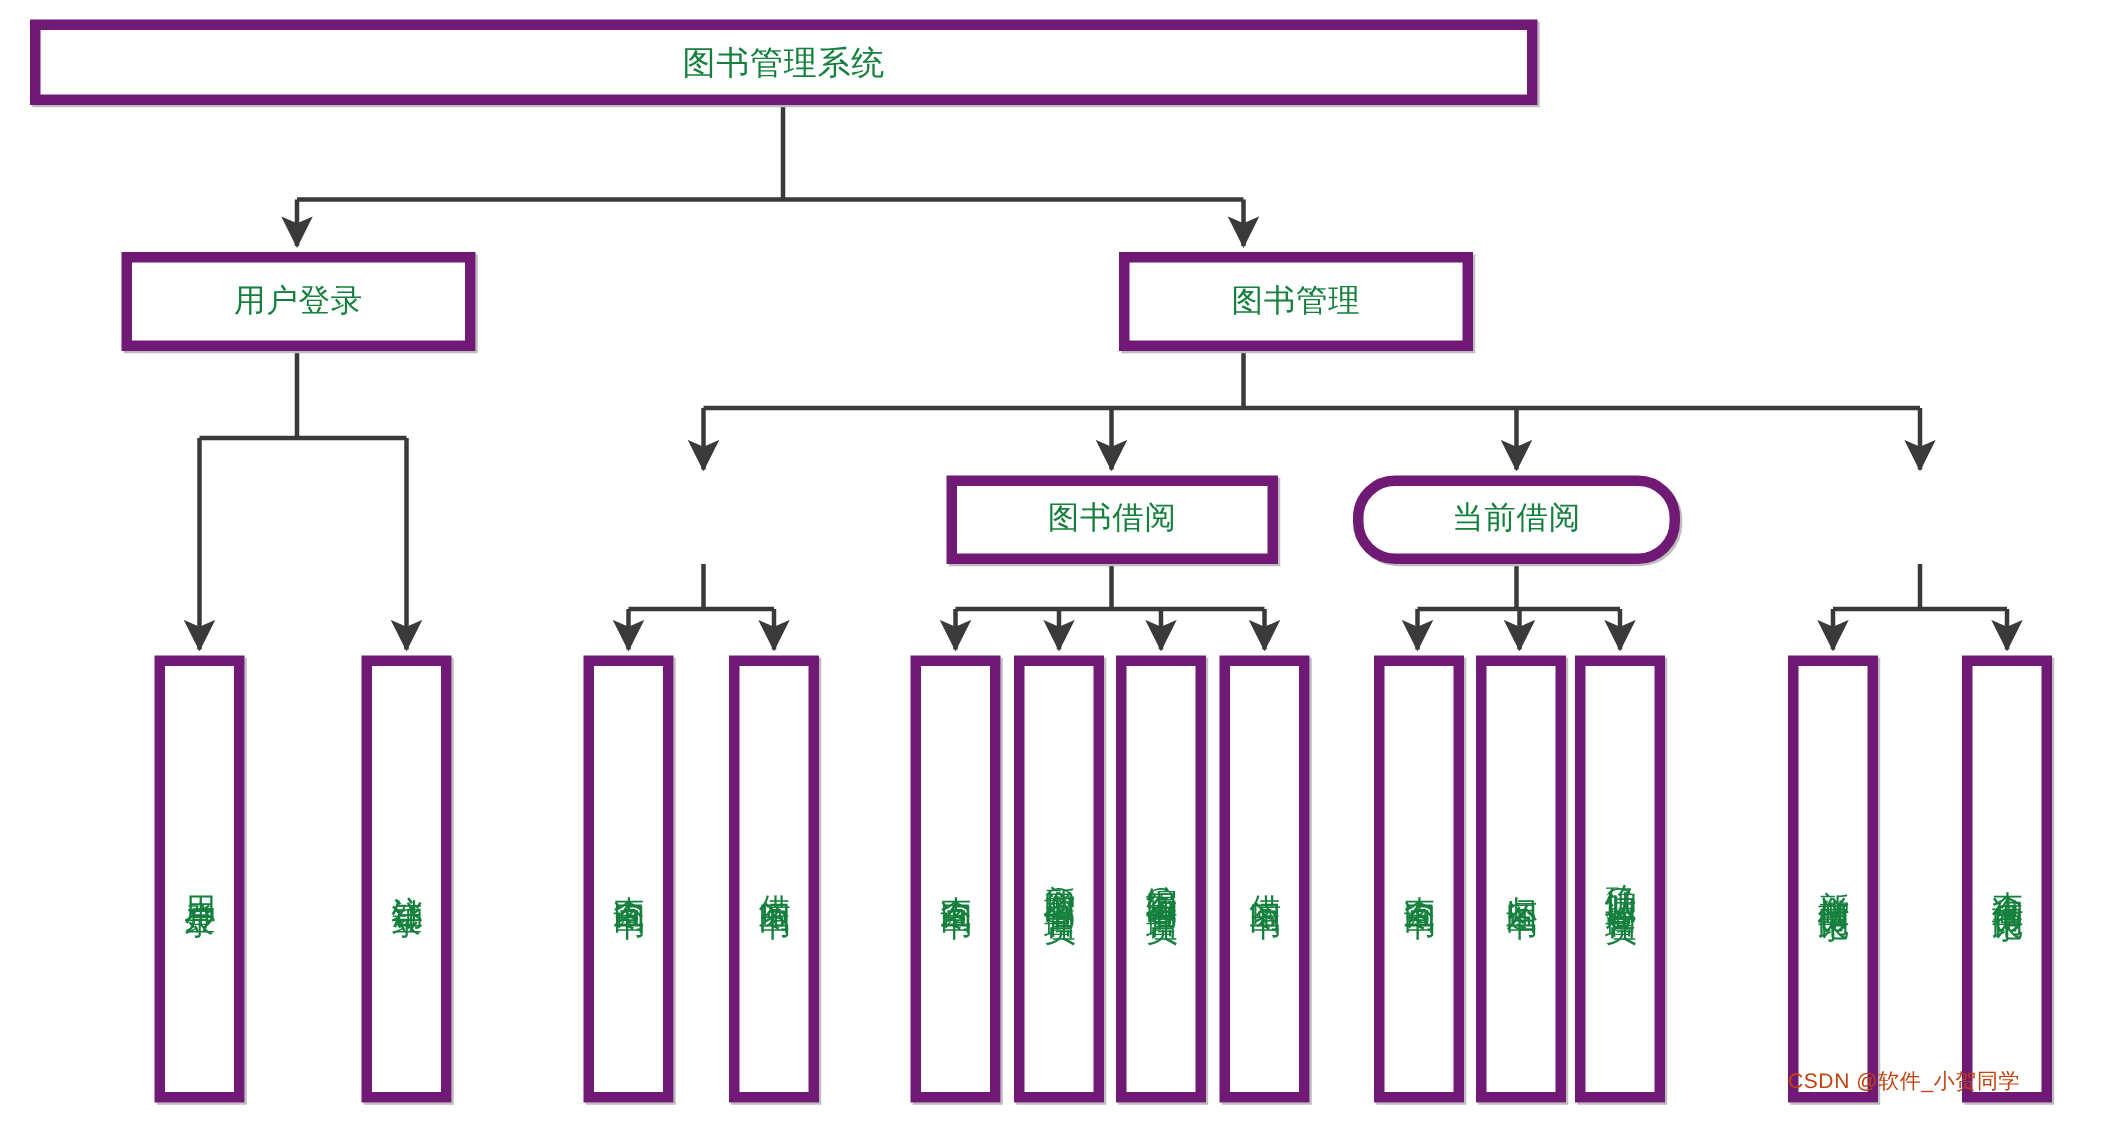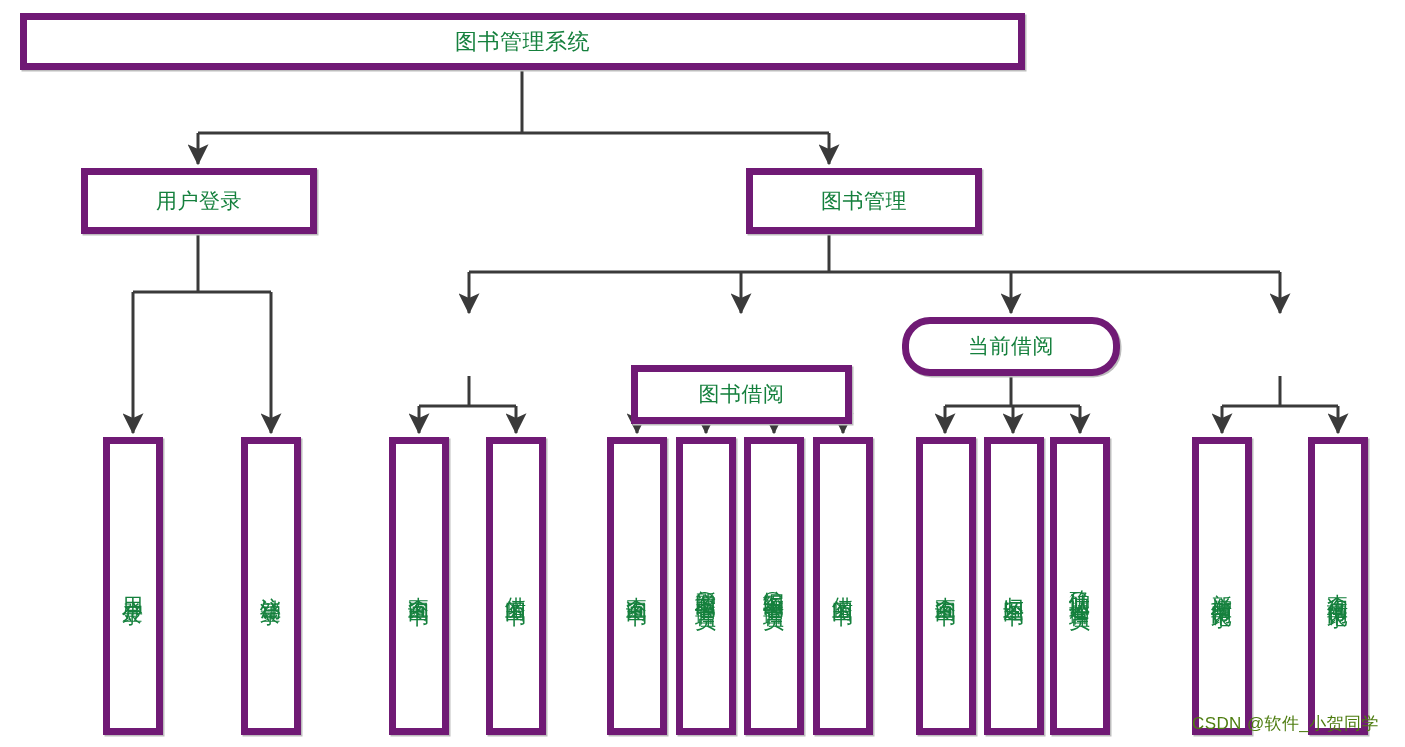--- a/index.html
+++ b/index.html
@@ -58,22 +58,22 @@
     writing-mode: vertical-rl;
     text-orientation: upright;
     font-size: 21px;
     letter-spacing: 3px;
     line-height: 1.1;
   }
   .watermark {
     position: absolute;
     left: 1192px;
     top: 712px;
-    font-size: 17px;
-    color: #4d7c0f;
+    font-size: 14px;
+    color: #c2410c;
     letter-spacing: 0.4px;
     white-space: nowrap;
     z-index: 3;
   }
 </style>
 </head>
 <body>
 
 <div id="canvas">
 
@@ -131,21 +131,21 @@
     <span class="lbl">图书管理系统</span>
   </div>
 
   <div class="node horiz" style="left:81px; top:168px; width:236px; height:66px;">
     <span class="lbl">用户登录</span>
   </div>
   <div class="node horiz" style="left:711px; top:168px; width:236px; height:66px;margin-left:35px;">
     <span class="lbl">图书管理</span>
   </div>
 
-  <div class="node horiz" style="left:631px; top:317px; width:221px; height:59px;margin-top:48px;">
+  <div class="node horiz" style="left:631px; top:317px; width:221px; height:59px;">
     <span class="lbl">图书借阅</span>
   </div>
   <div class="node horiz" style="left:902px; top:317px; width:218px; height:59px;border-radius:28px;">
     <span class="lbl">当前借阅</span>
   </div>
 
   <div class="node vert" style="left:103px; top:437px; width:60px; height:298px;">
     <span class="lbl">用户登录</span>
   </div>
   <div class="node vert" style="left:241px; top:437px; width:60px; height:298px;">

